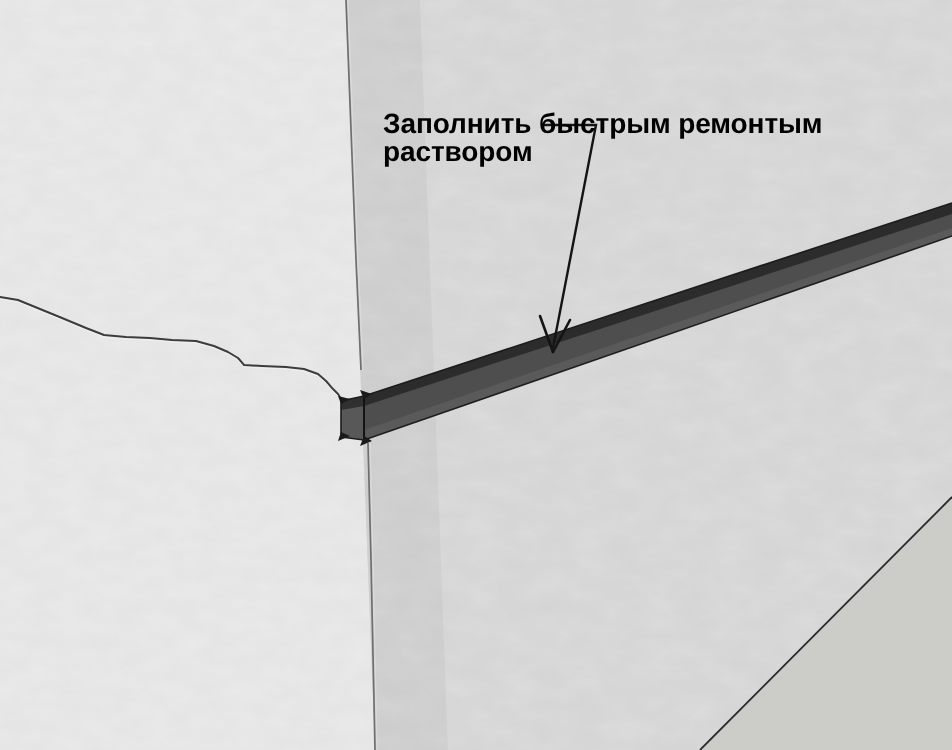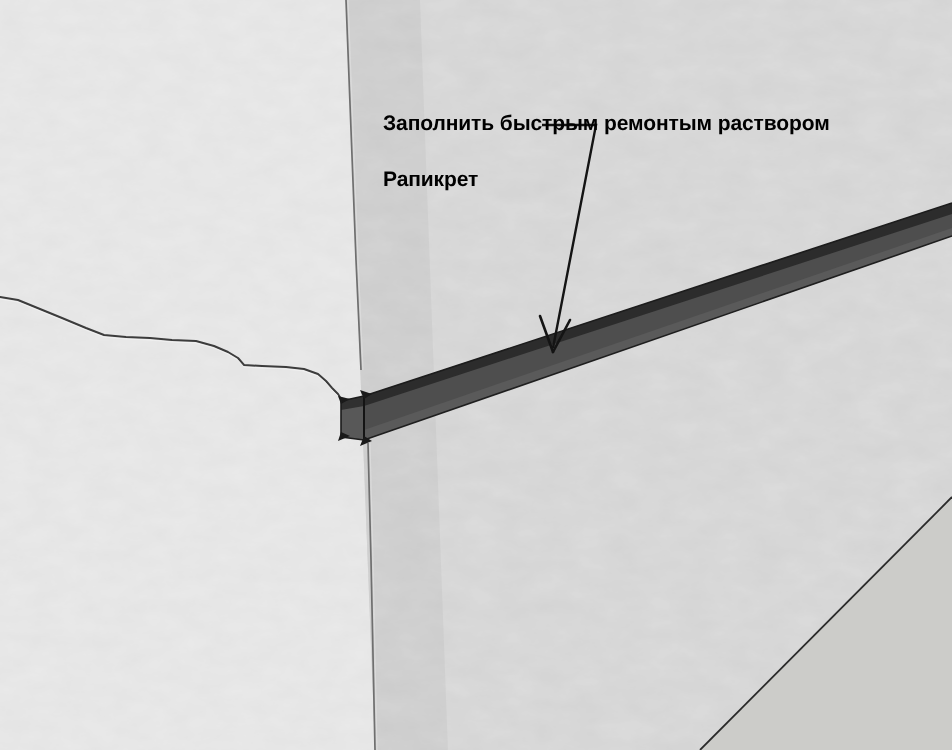--- a/index.html
+++ b/index.html
@@ -34,21 +34,21 @@
     height: 750px;
     pointer-events: none;
   }
   .callout-text {
     position: absolute;
     left: 383px;
     top: 82px;
     width: 520px;
     font-family: "Liberation Sans", sans-serif;
     font-weight: bold;
-    font-size: 21px;
+    font-size: 28px;
     line-height: 28px;
     letter-spacing: -0.1px;
     color: #000000;
     white-space: pre-line;
     text-rendering: geometricPrecision;
   }
   .callout-line {
     display: block;
   }
 </style>
@@ -142,17 +142,16 @@
       <path d="M 542 125 L 596 125 L 553 348" fill="none" stroke="#141414" stroke-width="2.4" stroke-linejoin="miter" stroke-linecap="butt"></path>
 
       <path d="M 540 316 L 553 352" fill="none" stroke="#141414" stroke-width="2.6" stroke-linecap="round"></path>
       <path d="M 570 320 L 553 352" fill="none" stroke="#141414" stroke-width="2.6" stroke-linecap="round"></path>
     </g>
   </svg>
 
   <div class="annotation-layer">
     <div class="callout-text">
       <span class="callout-line">Заполнить быстрым ремонтым раствором</span>
-      <span class="callout-line">Рапикрет</span>
     </div>
   </div>
 
 </div>
 
 </body></html>

